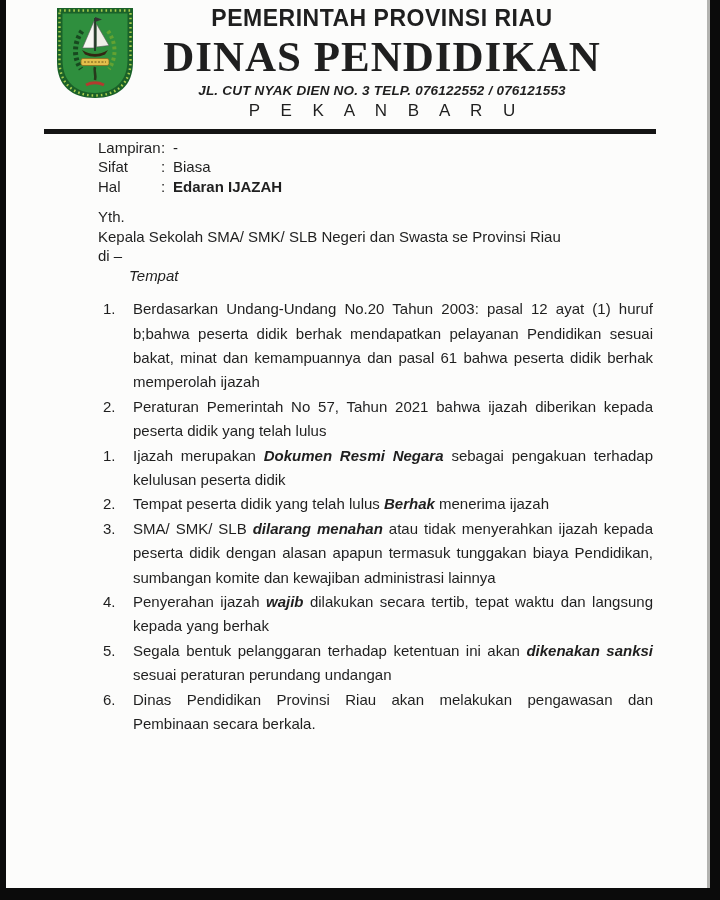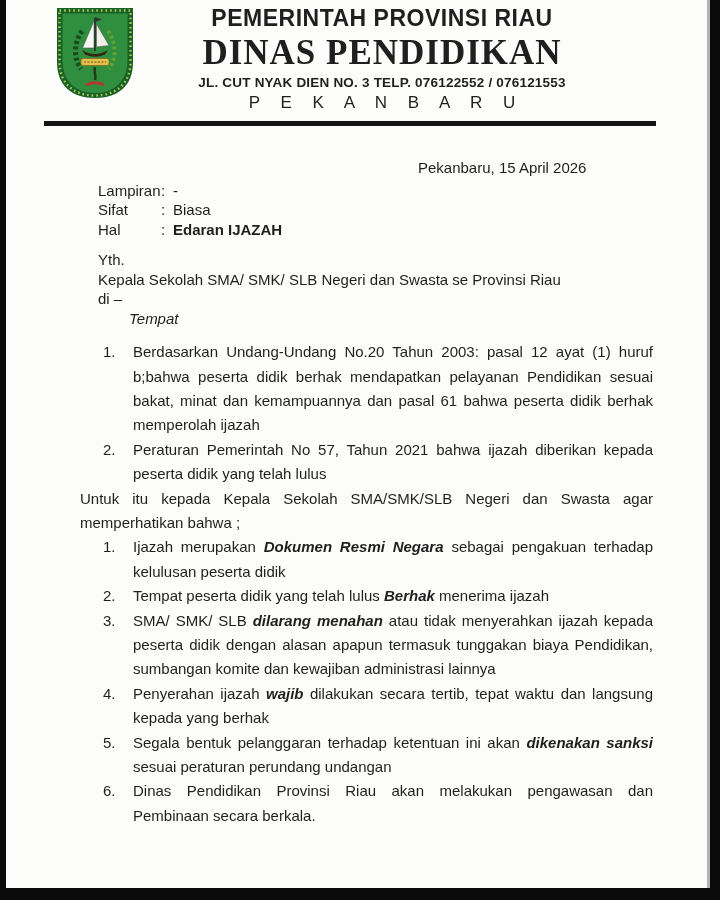--- a/index.html
+++ b/index.html
@@ -11,23 +11,23 @@
   .page {
     position:absolute; left:6px; top:0; width:704px; height:888px;
     background:#fcfcfb; border-right:3px solid #b3b3b0; overflow:hidden;
   }
 
   
   .letterhead { position:relative; padding-top:5px; }
   .emblem { position:absolute; left:48px; top:6px; width:82px; height:94px; }
   .head-text { margin-left:140px; width:472px; text-align:center; }
   .gov   { font-size:23px; font-weight:bold; letter-spacing:0.5px; line-height:1.2; }
-  .agency{ font-family:"Liberation Serif","DejaVu Serif",serif; font-size:35px; font-weight:bold;
+  .agency{ font-family:"Liberation Serif","DejaVu Serif",serif; font-size:43px; font-weight:bold;
            letter-spacing:1px; line-height:1.0; margin-top:2px; }
-  .addr  { font-size:13.5px; font-weight:bold; letter-spacing:0.2px; margin-top:5px; }
+  .addr  { font-size:13.5px; font-weight:bold; letter-spacing:0.2px; margin-top:5px;font-style:italic; }
   .city  { font-size:17px; letter-spacing:8px; margin-top:3px; text-indent:8px; }
   .rule  { margin:8px 0 0 38px; width:612px; height:5px; background:#141414; }
 
   
   .content { padding:0 54px 0 74px; font-size:15px; }
 
   .dateline { margin:32px 0 0 338px; line-height:19px; }
 
   .meta { margin:4px 0 0 18px; }
   .mrow { line-height:19.5px; white-space:nowrap; }
@@ -83,21 +83,20 @@
         <div class="gov">PEMERINTAH PROVINSI RIAU</div>
         <div class="agency">DINAS PENDIDIKAN</div>
         <div class="addr">JL. CUT NYAK DIEN NO. 3 TELP. 076122552 / 076121553</div>
         <div class="city">P E K A N B A R U</div>
       </div>
       <div class="rule"></div>
     </div>
 
     <div class="content">
 
-      <div class="dateline">Pekanbaru, 15 April 2026</div>
 
       <div class="meta">
         <div class="mrow">
           <span class="mlabel">Lampiran</span><span class="mcolon">:</span><span class="mvalue">-</span>
         </div>
         <div class="mrow">
           <span class="mlabel">Sifat</span><span class="mcolon">:</span><span class="mvalue">Biasa</span>
         </div>
         <div class="mrow">
           <span class="mlabel">Hal</span><span class="mcolon">:</span><span class="mvalue bold-value">Edaran IJAZAH</span>
@@ -109,21 +108,20 @@
         <div>Kepala Sekolah SMA/ SMK/ SLB Negeri dan Swasta se Provinsi Riau</div>
         <div>di –</div>
         <div class="indent-tempat">Tempat</div>
       </div>
 
       <div class="letter-body">
         <ol class="num">
             <li>Berdasarkan Undang-Undang No.20 Tahun 2003: pasal 12 ayat (1) huruf b;bahwa peserta didik berhak mendapatkan pelayanan Pendidikan sesuai bakat, minat dan kemampuannya dan pasal 61 bahwa peserta didik berhak memperolah ijazah</li>
             <li>Peraturan Pemerintah No 57, Tahun 2021 bahwa ijazah diberikan kepada peserta didik yang telah lulus</li>
           </ol>
-        <p class="p2">Untuk itu kepada Kepala Sekolah SMA/SMK/SLB Negeri dan Swasta agar memperhatikan bahwa ;</p>
         <ol class="num">
             <li><span>Ijazah merupakan </span><span class="bi">Dokumen Resmi Negara</span><span> sebagai pengakuan terhadap kelulusan peserta didik</span></li>
             <li><span>Tempat peserta didik yang telah lulus </span><span class="bi">Berhak</span><span> menerima ijazah</span></li>
             <li><span>SMA/ SMK/ SLB </span><span class="bi">dilarang menahan</span><span> atau tidak menyerahkan ijazah kepada peserta didik dengan alasan apapun termasuk tunggakan biaya Pendidikan, sumbangan komite dan kewajiban administrasi lainnya</span></li>
             <li><span>Penyerahan ijazah </span><span class="bi">wajib</span><span> dilakukan secara tertib, tepat waktu dan langsung kepada yang berhak</span></li>
             <li><span>Segala bentuk pelanggaran terhadap ketentuan ini akan </span><span class="bi">dikenakan sanksi</span><span> sesuai peraturan perundang undangan</span></li>
             <li><span>Dinas Pendidikan Provinsi Riau akan melakukan pengawasan dan Pembinaan secara berkala.</span></li>
           </ol>
       </div>
 

